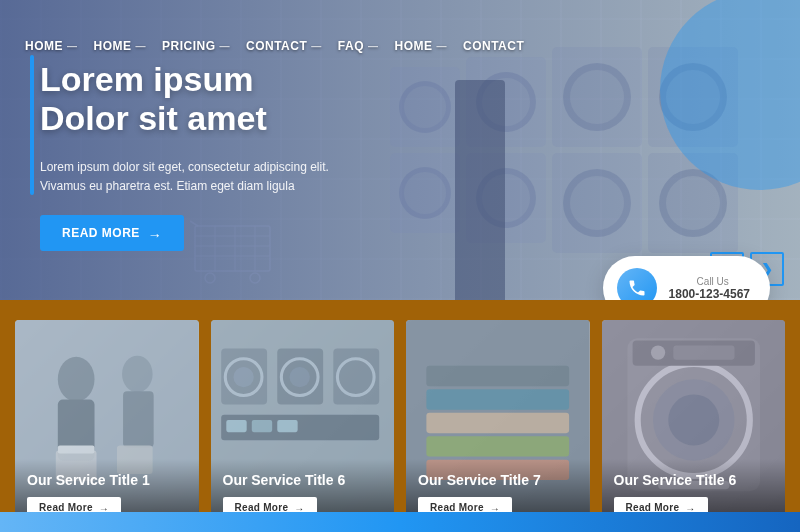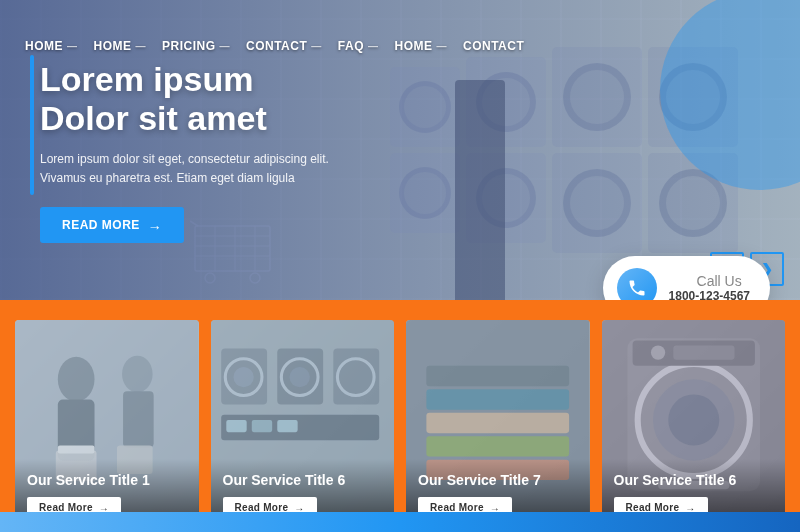--- a/index.html
+++ b/index.html
@@ -76,21 +76,21 @@
       position: absolute;
       left: 30px; top: 55px;
       width: 4px; height: 140px;
       background: #2196F3;
       border-radius: 2px;
     }
     .hero-title {
       font-size: 34px; font-weight: 800; color: #fff;
       line-height: 1.15;
       text-shadow: 0 2px 6px rgba(0,0,0,0.3);
-      margin-bottom: 12px;
+      margin-bottom: 20px;
     }
     .hero-desc {
       font-size: 12px; color: rgba(255,255,255,0.9);
       line-height: 1.6; margin-bottom: 18px;
       max-width: 300px;
     }
     .btn-read-more {
       display: inline-flex; align-items: center; gap: 8px;
       background: #2196F3; color: #fff;
       padding: 10px 22px; border-radius: 3px;
@@ -141,21 +141,21 @@
       top: -10px; right: -60px;
       width: 200px; height: 200px;
       background: rgba(33,150,243,0.4);
       border-radius: 50%;
     }
 
     
     .services {
       position: absolute;
       top: 300px; left: 0; right: 0;
-      background: #f97316;
+      background: #a16207;
       padding: 20px 15px 0 15px;
     }
     .services-grid {
       display: grid;
       grid-template-columns: repeat(4, 1fr);
       gap: 12px;
     }
     .service-card {
       position: relative;
       border-radius: 4px;
@@ -318,21 +318,21 @@
     <button class="arrow-btn">❯</button>
   </div>
 
   <div class="call-widget">
     <div class="call-icon-wrap">
       <svg width="20" height="20" viewBox="0 0 24 24" fill="white">
         <path d="M6.6 10.8c1.4 2.8 3.8 5.1 6.6 6.6l2.2-2.2c.3-.3.7-.4 1-.2 1.1.4 2.3.6 3.6.6.6 0 1 .4 1 1V20c0 .6-.4 1-1 1-9.4 0-17-7.6-17-17 0-.6.4-1 1-1h3.5c.6 0 1 .4 1 1 0 1.3.2 2.5.6 3.6.1.3 0 .7-.2 1L6.6 10.8z"></path>
       </svg>
     </div>
     <div>
-      <div style="font-size:14px;color:#888;padding-left:28px;">Call Us</div>
+      <div style="font-size:10px;color:#888;padding-left:28px;">Call Us</div>
       <div style="font-size:12px;font-weight:800;color:#404040;">1800-123-4567</div>
     </div>
   </div>
 </div>
 
 <div class="services">
   <div class="services-grid">
 
     <div class="service-card">
       <div class="service-card-bg card-bg-1">

